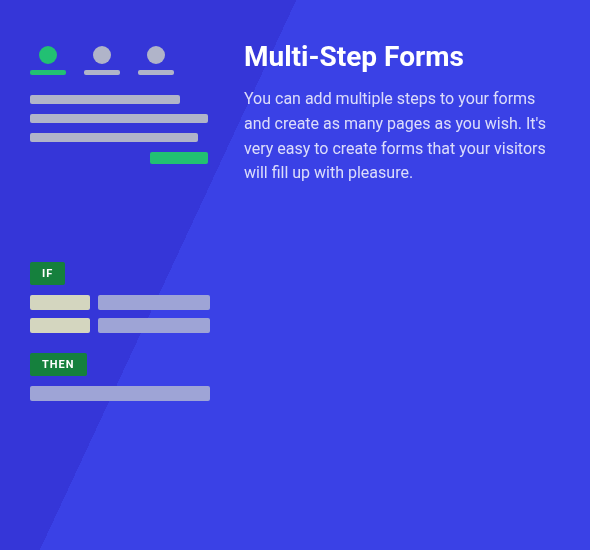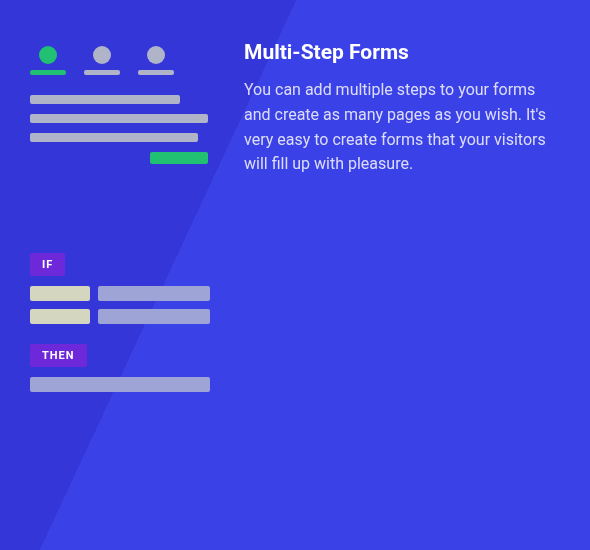--- a/index.html
+++ b/index.html
@@ -42,21 +42,21 @@
 }
 .eyebrow {
   color: #22c073;
   font-size: 11px;
   font-weight: 700;
   letter-spacing: 1.2px;
   text-transform: uppercase;
   margin-bottom: 10px;
 }
 .heading {
-  font-size: 21px;
+  font-size: 28px;
   font-weight: 700;
   margin-bottom: 14px;
   color: #fff;
 }
 .body-text {
   font-size: 16px;
   line-height: 1.55;
   color: rgba(255,255,255,0.82);
 }
 
@@ -109,21 +109,21 @@
 }
 .ms-wrap { width: 180px; }
 
 
 .cl-graphic {
   width: 200px;
   padding-top: 6px;
 }
 .cl-tag {
   display: inline-block;
-  background: #6d28d9;
+  background: #15803d;
   color: #fff;
   font-size: 11px;
   font-weight: 700;
   letter-spacing: 1px;
   padding: 5px 12px;
   border-radius: 2px;
   margin-bottom: 10px;
 }
 .cl-row {
   display: flex;

